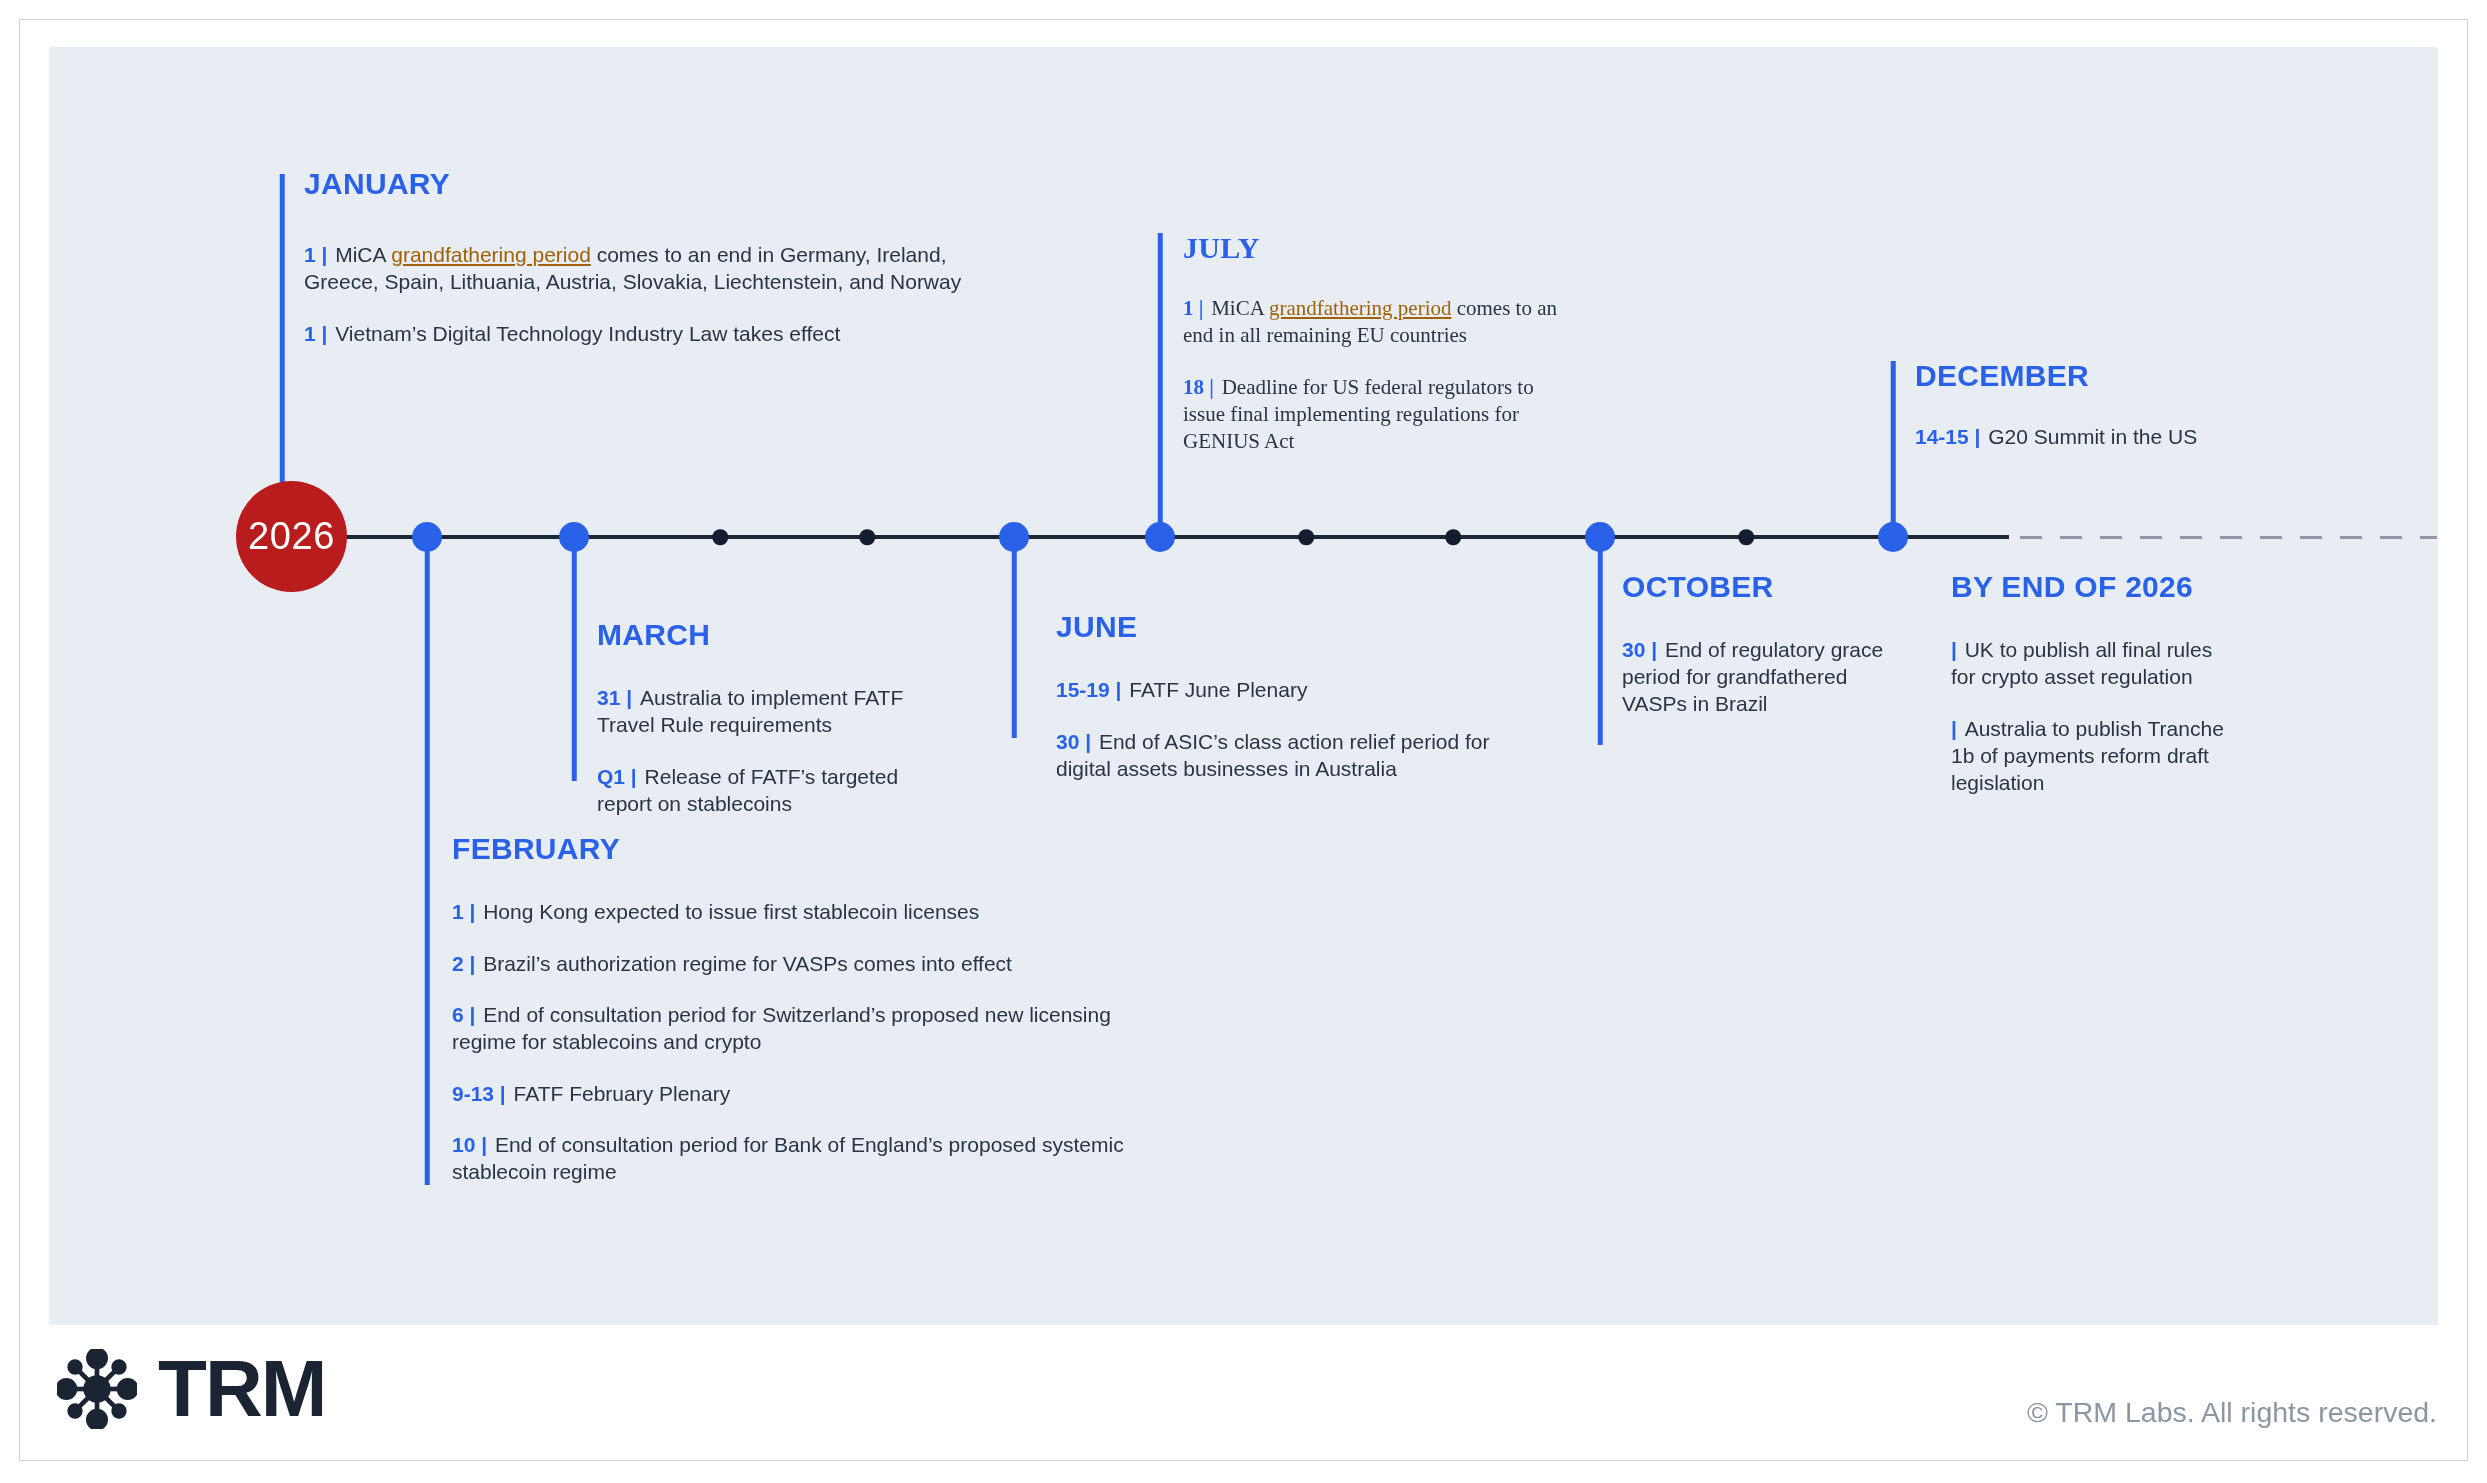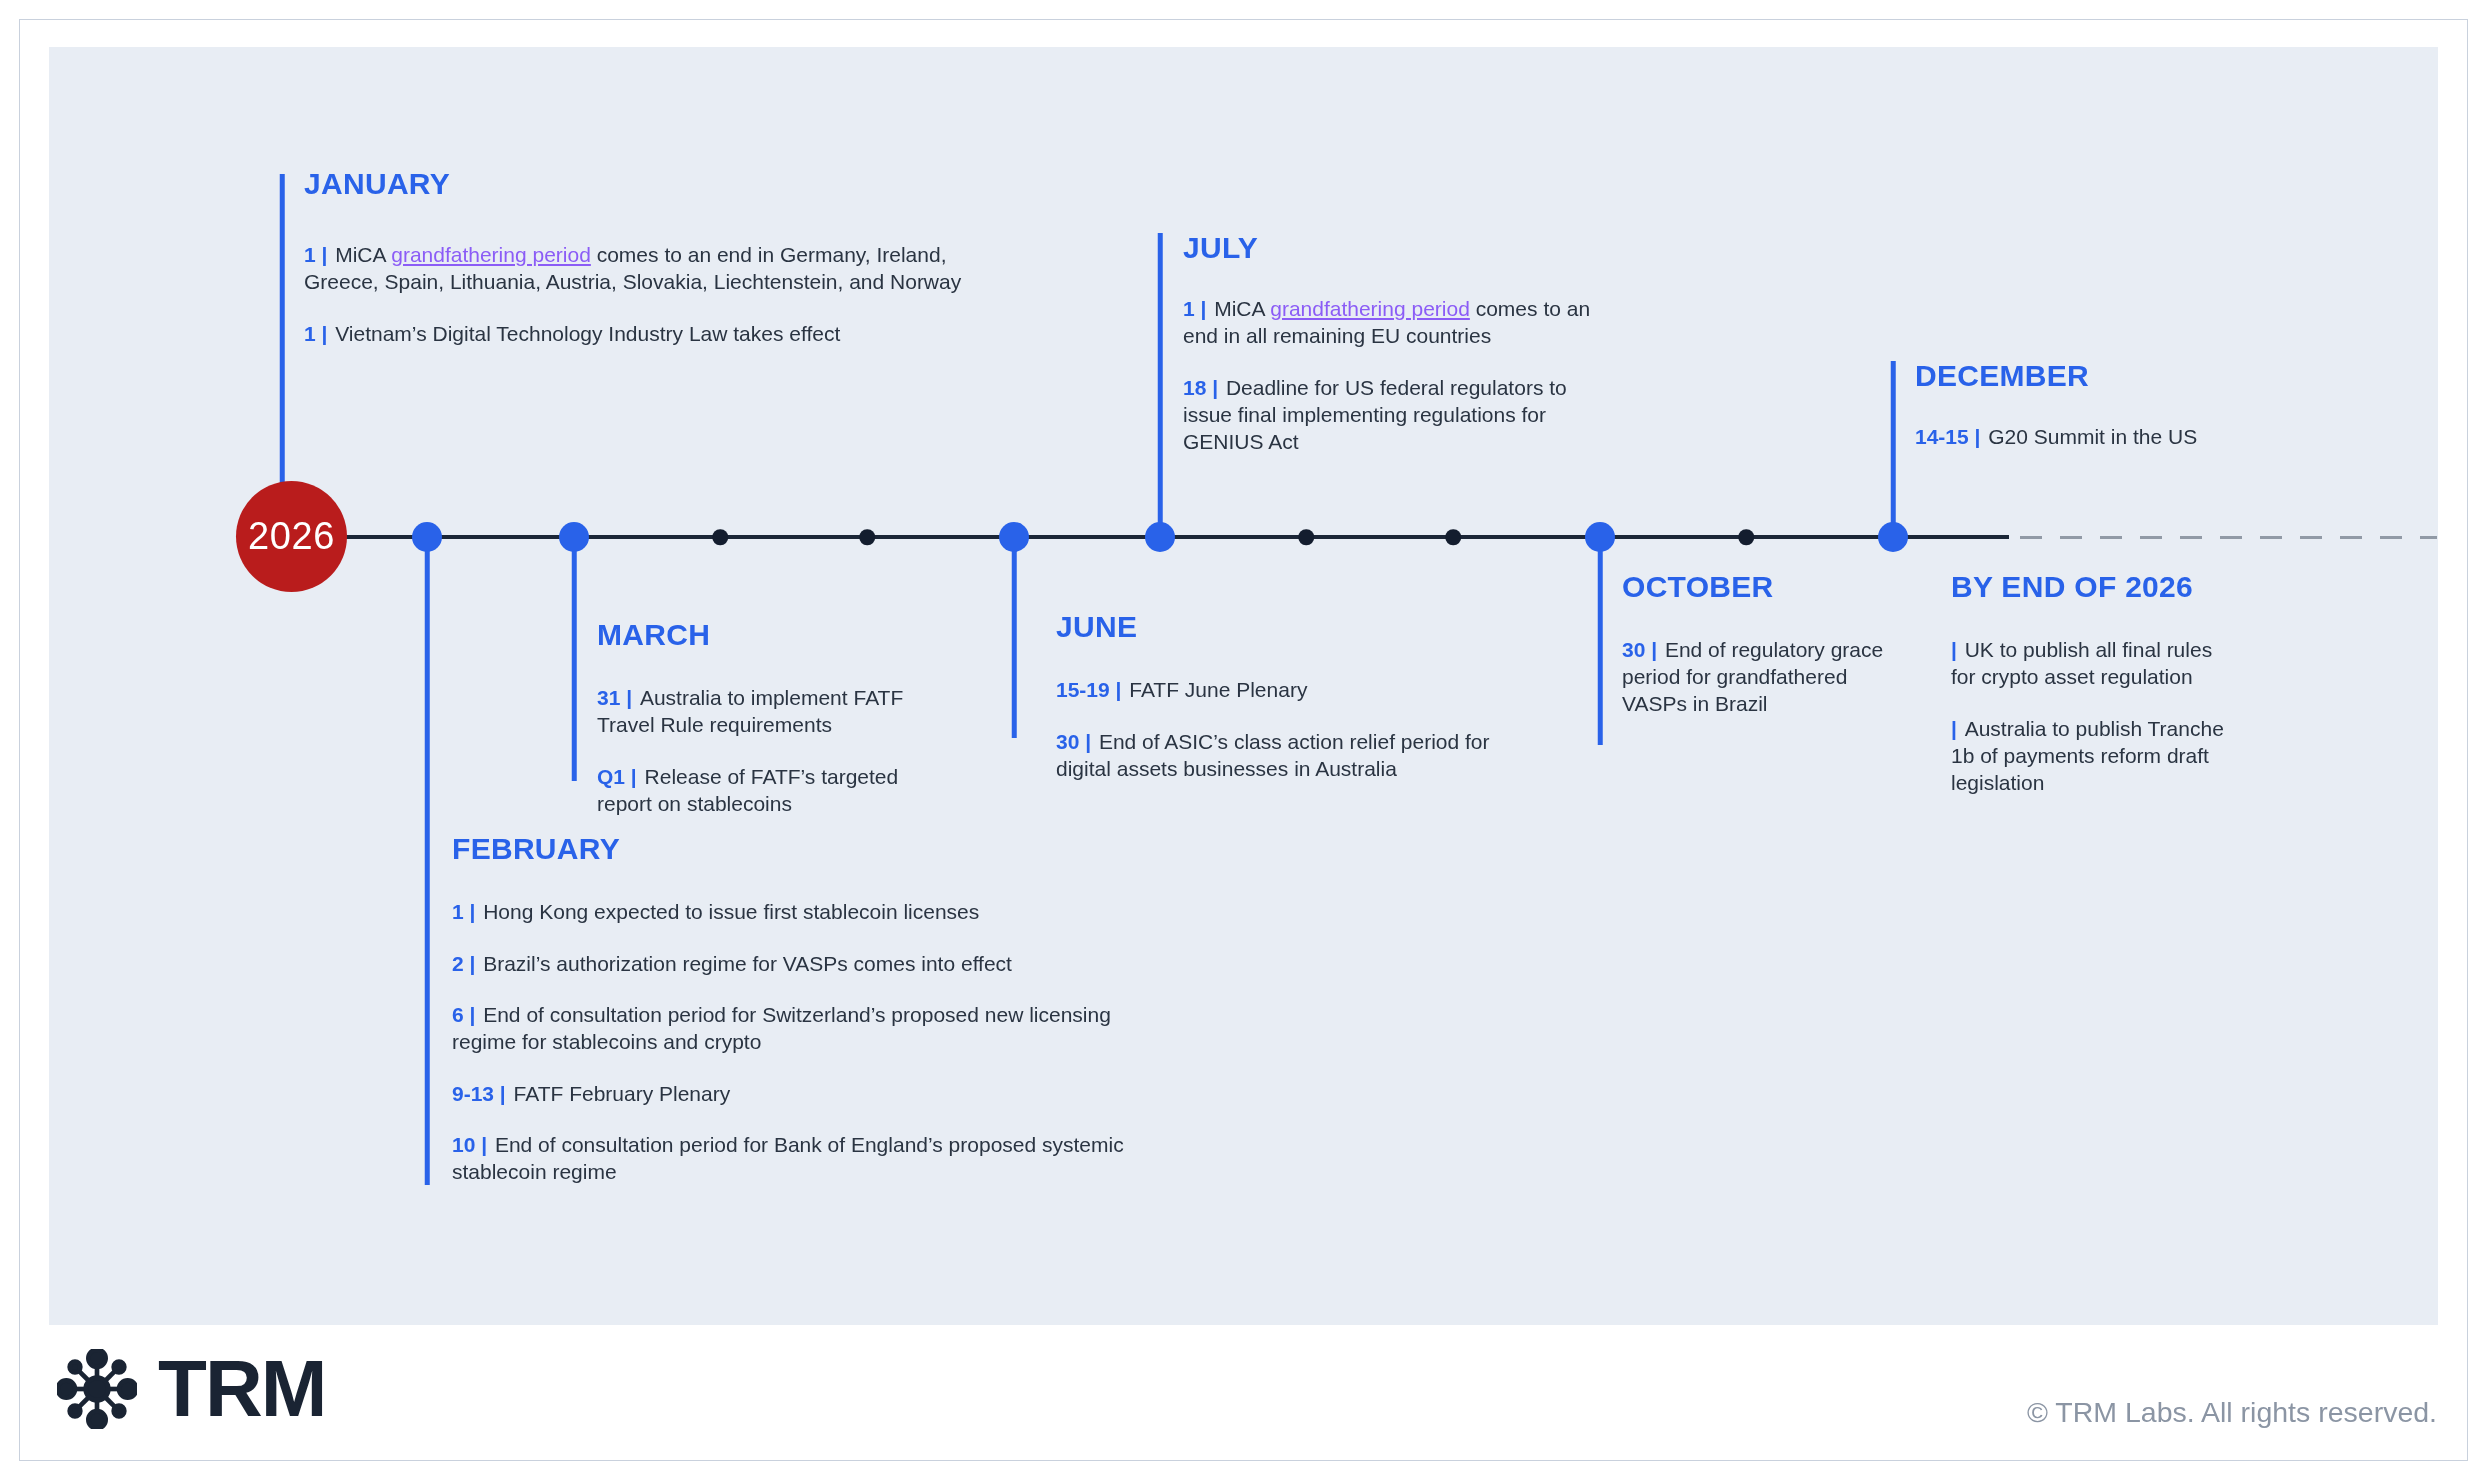--- a/index.html
+++ b/index.html
@@ -19,21 +19,21 @@
   .year{position:absolute;left:236px;top:481px;width:111px;height:111px;border-radius:50%;
         background:#b91c1c;color:#ffffff;font-size:38px;font-weight:400;
         display:flex;align-items:center;justify-content:center;letter-spacing:0.6px;}
 
   
   .sec{position:absolute;}
   .sec h2{margin:0;font-size:30px;line-height:34px;font-weight:700;color:#2962e9;letter-spacing:0.3px;}
   .item{margin:24.6px 0 0 0;font-size:21px;line-height:27px;color:#2a3442;white-space:pre-line;}
   .item.mt62{margin-top:40px;} .item.mt50{margin-top:32px;} .item.mt46{margin-top:30px;}
   .pfx{color:#2962e9;font-weight:700;margin-right:7.8px;}
-  a.lnk{color:#8b5cf6;text-decoration:underline;cursor:pointer;}
+  a.lnk{color:#a16207;text-decoration:underline;cursor:pointer;}
 
   
   .logo{position:absolute;left:57px;top:1349px;display:flex;align-items:center;gap:21px;}
   .logo-text{font-size:80px;line-height:80px;font-weight:700;color:#1a2433;letter-spacing:-1.9px;}
   .copy{position:absolute;right:50px;top:1396px;font-size:28.5px;color:#8b95a4;}
 </style>
 </head>
 <body>
 
 <div id="page">
@@ -67,21 +67,21 @@
     <span>2026</span>
   </div>
 
   <div class="sec" style="left:304px;top:167px;width:777px;">
     <h2>JANUARY</h2>
     <p class="item mt62"><span class="pfx">1 |</span><span>MiCA </span><a class="lnk">grandfathering period</a><span> comes to an end in Germany, Ireland,
 Greece, Spain, Lithuania, Austria, Slovakia, Liechtenstein, and Norway</span></p>
     <p class="item"><span class="pfx">1 |</span><span>Vietnam’s Digital Technology Industry Law takes effect</span></p>
   </div>
 
-  <div class="sec" style="left:1183px;top:231px;width:505px;">
+  <div class="sec" style="left:1183px;top:231px;width:505px;font-family:Liberation Serif, serif;">
     <h2>JULY</h2>
     <p class="item mt46"><span class="pfx">1 |</span><span>MiCA </span><a class="lnk">grandfathering period</a><span> comes to an
 end in all remaining EU countries</span></p>
     <p class="item"><span class="pfx">18 |</span><span>Deadline for US federal regulators to
 issue final implementing regulations for
 GENIUS Act</span></p>
   </div>
 
   <div class="sec" style="left:1915px;top:359px;width:518px;">
     <h2>DECEMBER</h2>

